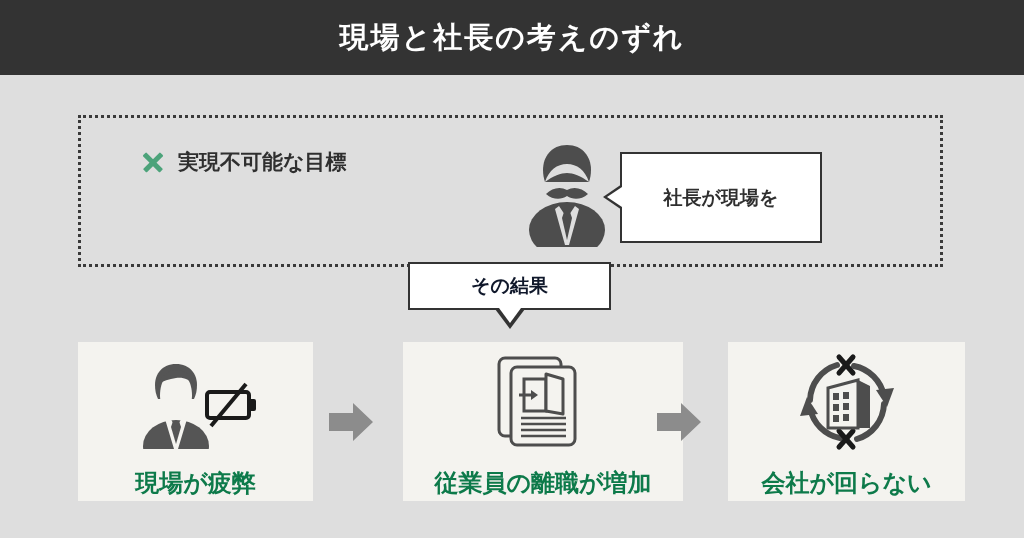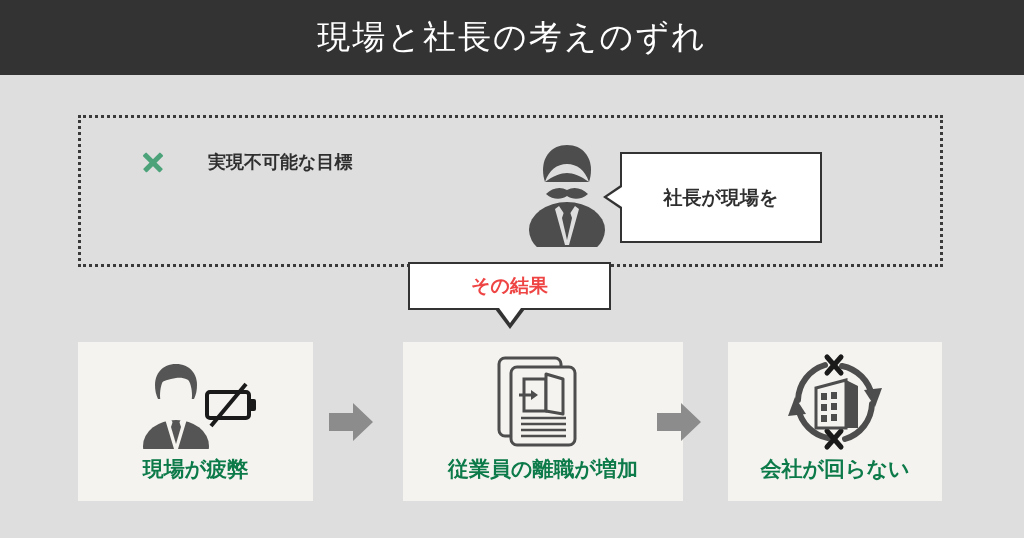--- a/index.html
+++ b/index.html
@@ -8,21 +8,21 @@
     background:#dedede;
     font-family:"DejaVu Sans","Liberation Sans",sans-serif;
     overflow:hidden;position:relative;
   }
   
   .banner{
     position:absolute;left:0;top:0;width:1024px;height:75px;
     background:#333333;display:flex;align-items:center;justify-content:center;
   }
   .banner-title{
-    color:#ffffff;font-size:33px;font-weight:normal;letter-spacing:2px;
+    color:#ffffff;font-size:29px;font-weight:bold;letter-spacing:2px;
   }
   
   .dotted-panel{
     position:absolute;left:78px;top:115px;width:865px;height:152px;
     border:3px dotted #3a3a3a;box-sizing:border-box;
   }
   .bullet-list{
     position:absolute;left:140px;top:142px;width:400px;
   }
   .bullet-row{
@@ -31,21 +31,21 @@
   .x-icon{
     width:26px;height:26px;flex:0 0 26px;margin-right:12px;position:relative;
   }
   .x-icon::before,.x-icon::after{
     content:"";position:absolute;left:1px;top:11px;width:24px;height:4.5px;
     background:#4ca37a;border-radius:1px;
   }
   .x-icon::before{transform:rotate(45deg);}
   .x-icon::after{transform:rotate(-45deg);}
   .bullet-text{
-    font-size:18px;font-weight:bold;color:#2f2f2f;white-space:nowrap;margin-left:30px;
+    font-size:21px;font-weight:bold;color:#2f2f2f;white-space:nowrap;
   }
   
   .boss-icon{position:absolute;left:521px;top:142px;width:92px;height:105px;}
   
   .speech-bubble{
     position:absolute;left:620px;top:152px;width:202px;height:91px;
     background:#ffffff;border:2.5px solid #333333;box-sizing:border-box;
     display:flex;flex-direction:row;align-items:center;justify-content:center;
   }
   .speech-bubble .line{
@@ -60,42 +60,42 @@
     content:"";position:absolute;left:4px;top:-10px;width:0;height:0;
     border-top:10px solid transparent;border-bottom:10px solid transparent;
     border-right:15px solid #ffffff;
   }
   
   .result-callout{
     position:absolute;left:408px;top:262px;width:203px;height:48px;
     background:#ffffff;border:2.5px solid #333333;box-sizing:border-box;
     display:flex;align-items:center;justify-content:center;
   }
-  .result-callout .label{font-size:19px;font-weight:bold;color:#ef4444;}
+  .result-callout .label{font-size:19px;font-weight:bold;color:#0f172a;}
   .result-tail{
     position:absolute;left:50%;margin-left:-15px;top:45px;width:0;height:0;
     border-left:15px solid transparent;border-right:15px solid transparent;
     border-top:20px solid #333333;
   }
   .result-tail::after{
     content:"";position:absolute;left:-11px;top:-21px;width:0;height:0;
     border-left:11px solid transparent;border-right:11px solid transparent;
     border-top:15px solid #ffffff;
   }
   
   .card{
     position:absolute;top:342px;height:159px;background:#f4f3ef;
     display:flex;flex-direction:column;align-items:center;justify-content:flex-start;
   }
   #card-0{left:78px;width:235px;}
   #card-1{left:403px;width:280px;}
-  #card-2{left:728px;width:214px;}
+  #card-2{left:728px;width:237px;}
   .card-icon{margin-top:12px;height:95px;display:flex;align-items:center;justify-content:center;}
   .card-label{
-    font-size:21px;font-weight:bold;color:#0d7a4a;margin-top:6px;white-space:nowrap;
+    font-size:24px;font-weight:bold;color:#0d7a4a;margin-top:18px;white-space:nowrap;
   }
   
   .chev{position:absolute;top:400px;width:48px;height:44px;}
   #chev-0{left:327px;}
   #chev-1{left:655px;}
 </style>
 </head>
 <body>
 
 <div class="banner">

